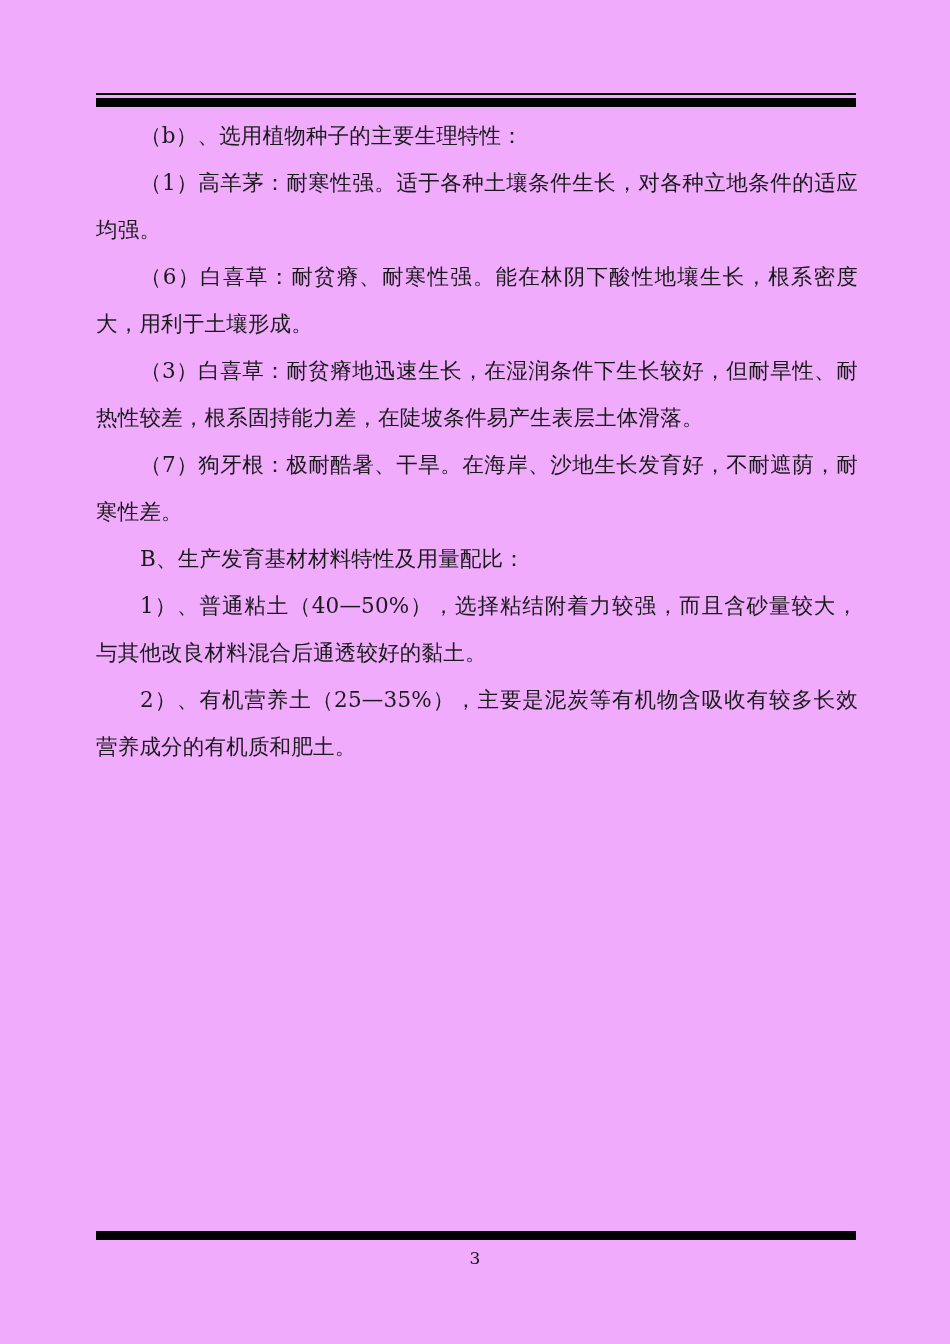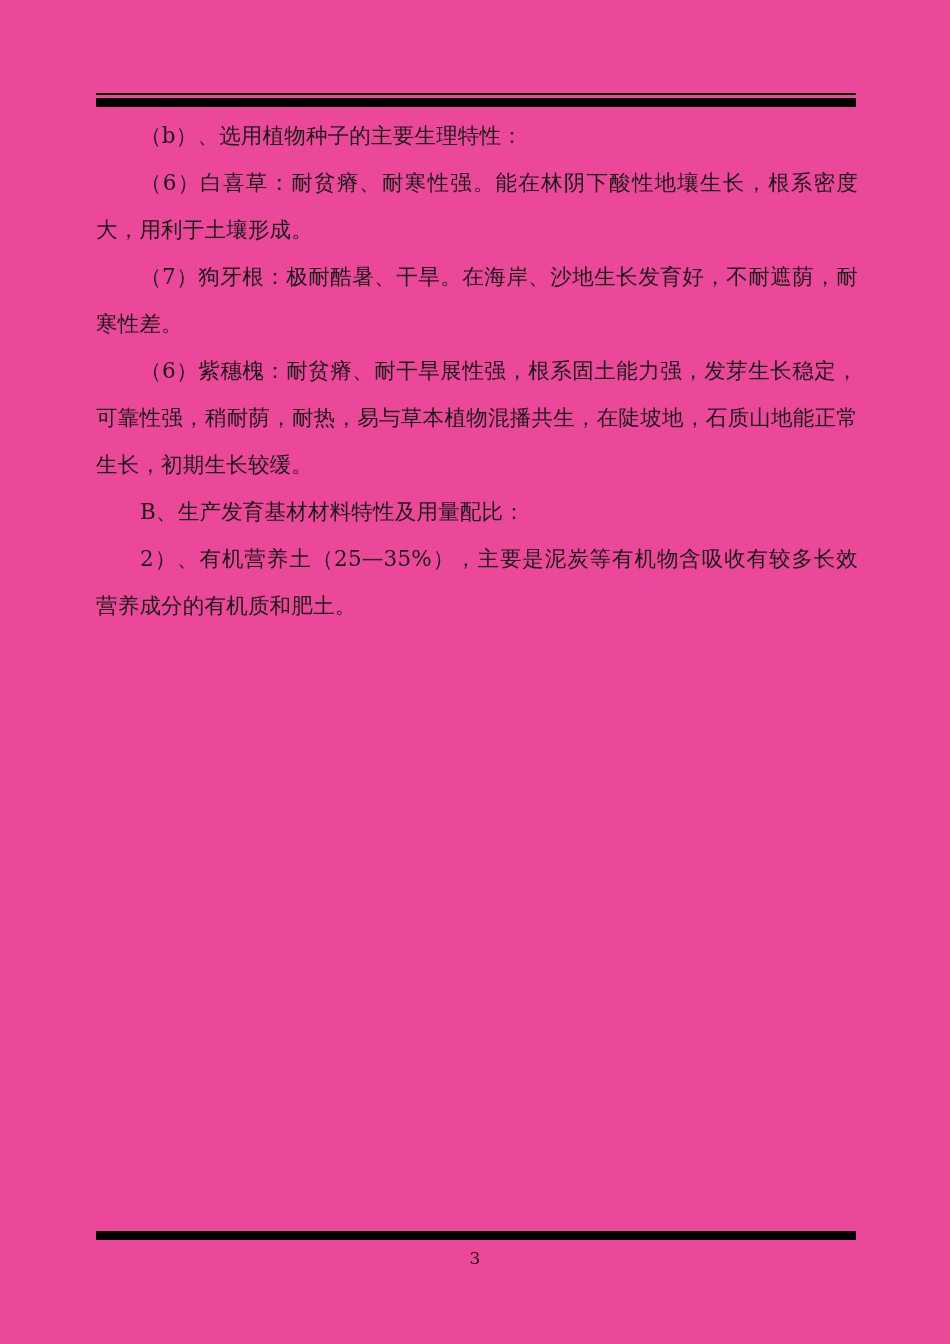--- a/index.html
+++ b/index.html
@@ -7,21 +7,21 @@
     padding: 0;
     background: #ffffff;
   }
   body {
     font-family: "DejaVu Serif", "Liberation Serif", serif;
   }
   .page {
     position: relative;
     width: 950px;
     height: 1344px;
-    background: #ec4899;
+    background: #f0abfc;
     overflow: hidden;
     box-sizing: border-box;
   }
 
   
   .header-rule {
     position: absolute;
     left: 96px;
     width: 760px;
   }
@@ -81,23 +81,25 @@
 </head>
 <body>
 
 <div class="page">
 
   <div class="header-rule header-rule-thin"></div>
   <div class="header-rule header-rule-thick"></div>
 
   <div class="content">
     <p class="para">（b）、选用植物种子的主要生理特性：</p>
+    <p class="para">（1）高羊茅：耐寒性强。适于各种土壤条件生长，对各种立地条件的适应均强。</p>
     <p class="para">（6）白喜草：耐贫瘠、耐寒性强。能在林阴下酸性地壤生长，根系密度大，用利于土壤形成。</p>
+    <p class="para">（3）白喜草：耐贫瘠地迅速生长，在湿润条件下生长较好，但耐旱性、耐热性较差，根系固持能力差，在陡坡条件易产生表层土体滑落。</p>
     <p class="para">（7）狗牙根：极耐酷暑、干旱。在海岸、沙地生长发育好，不耐遮荫，耐寒性差。</p>
-    <p class="para">（6）紫穗槐：耐贫瘠、耐干旱展性强，根系固土能力强，发芽生长稳定，可靠性强，稍耐荫，耐热，易与草本植物混播共生，在陡坡地，石质山地能正常生长，初期生长较缓。</p>
     <p class="para">B、生产发育基材材料特性及用量配比：</p>
+    <p class="para">1）、普通粘土（40—50%），选择粘结附着力较强，而且含砂量较大，与其他改良材料混合后通透较好的黏土。</p>
     <p class="para">2）、有机营养土（25—35%），主要是泥炭等有机物含吸收有较多长效营养成分的有机质和肥土。</p>
   </div>
 
   <div class="footer-rule"></div>
   <div class="page-number">3</div>
 
 </div>
 
 </body></html>

